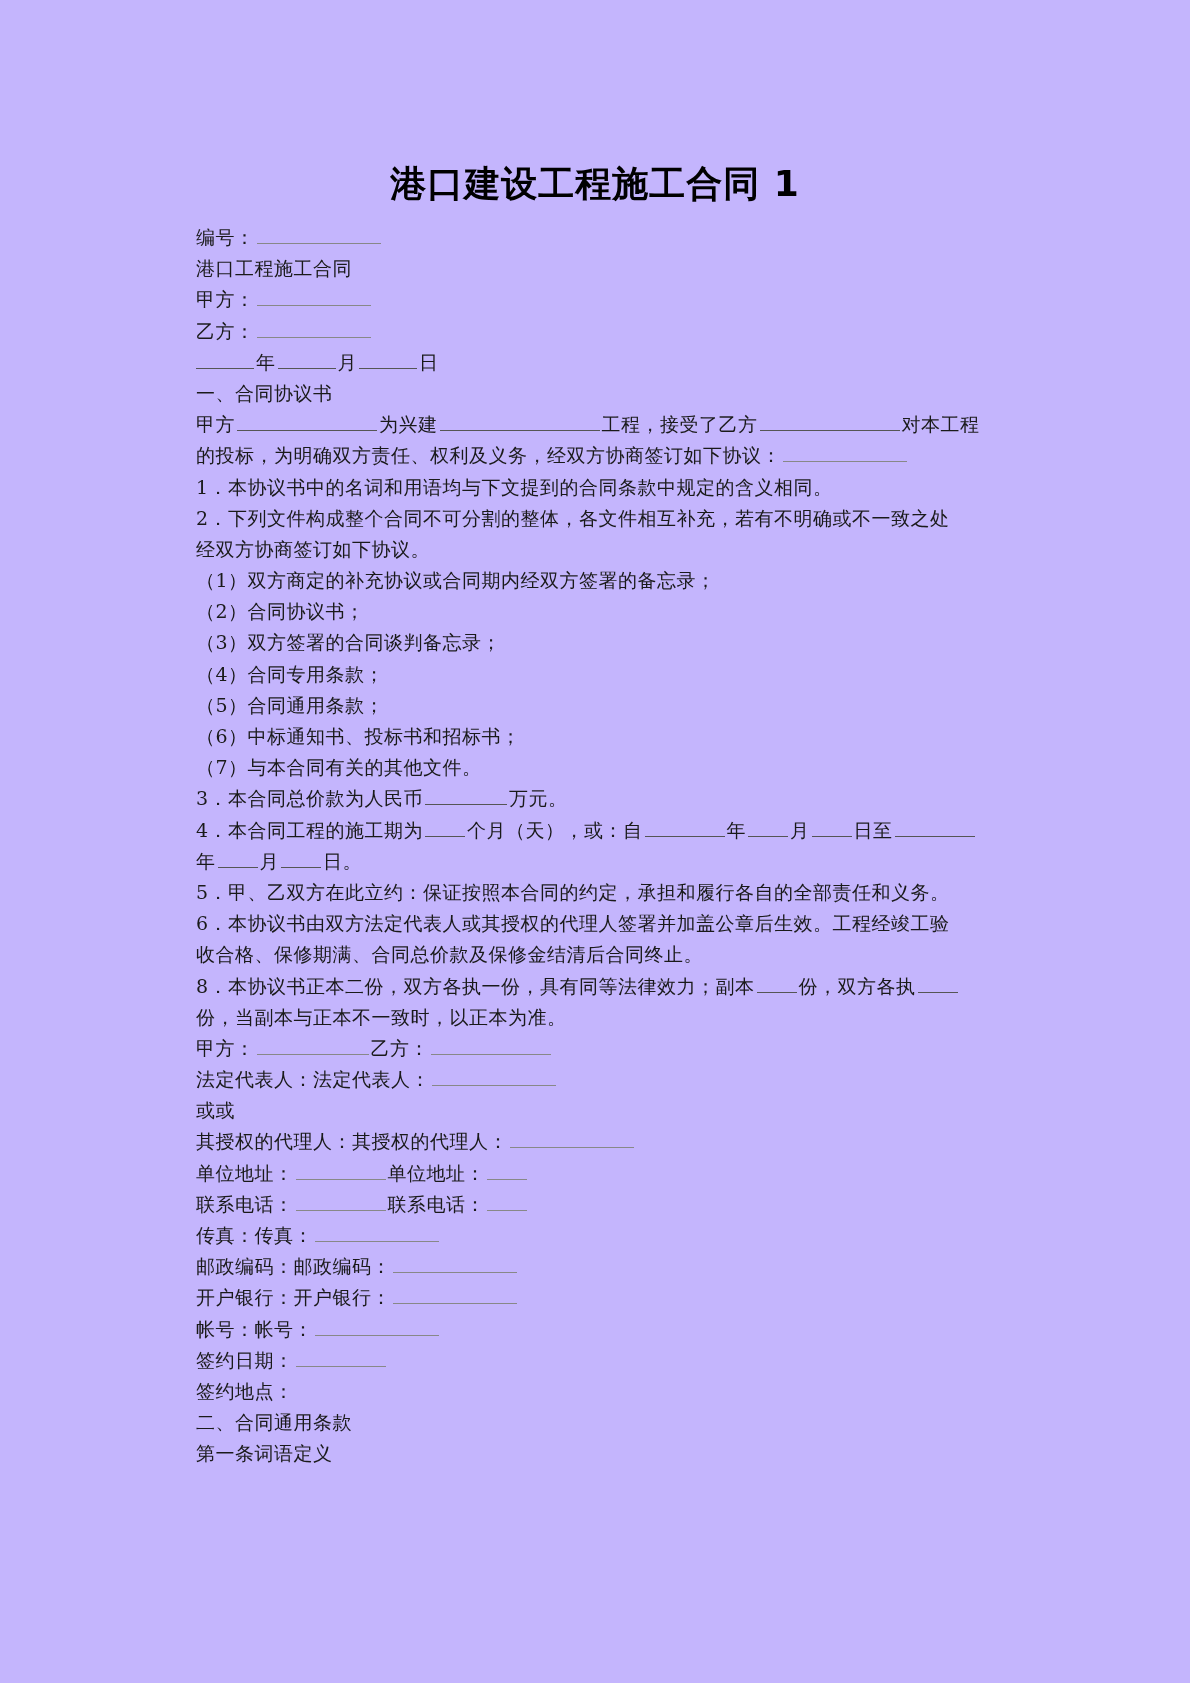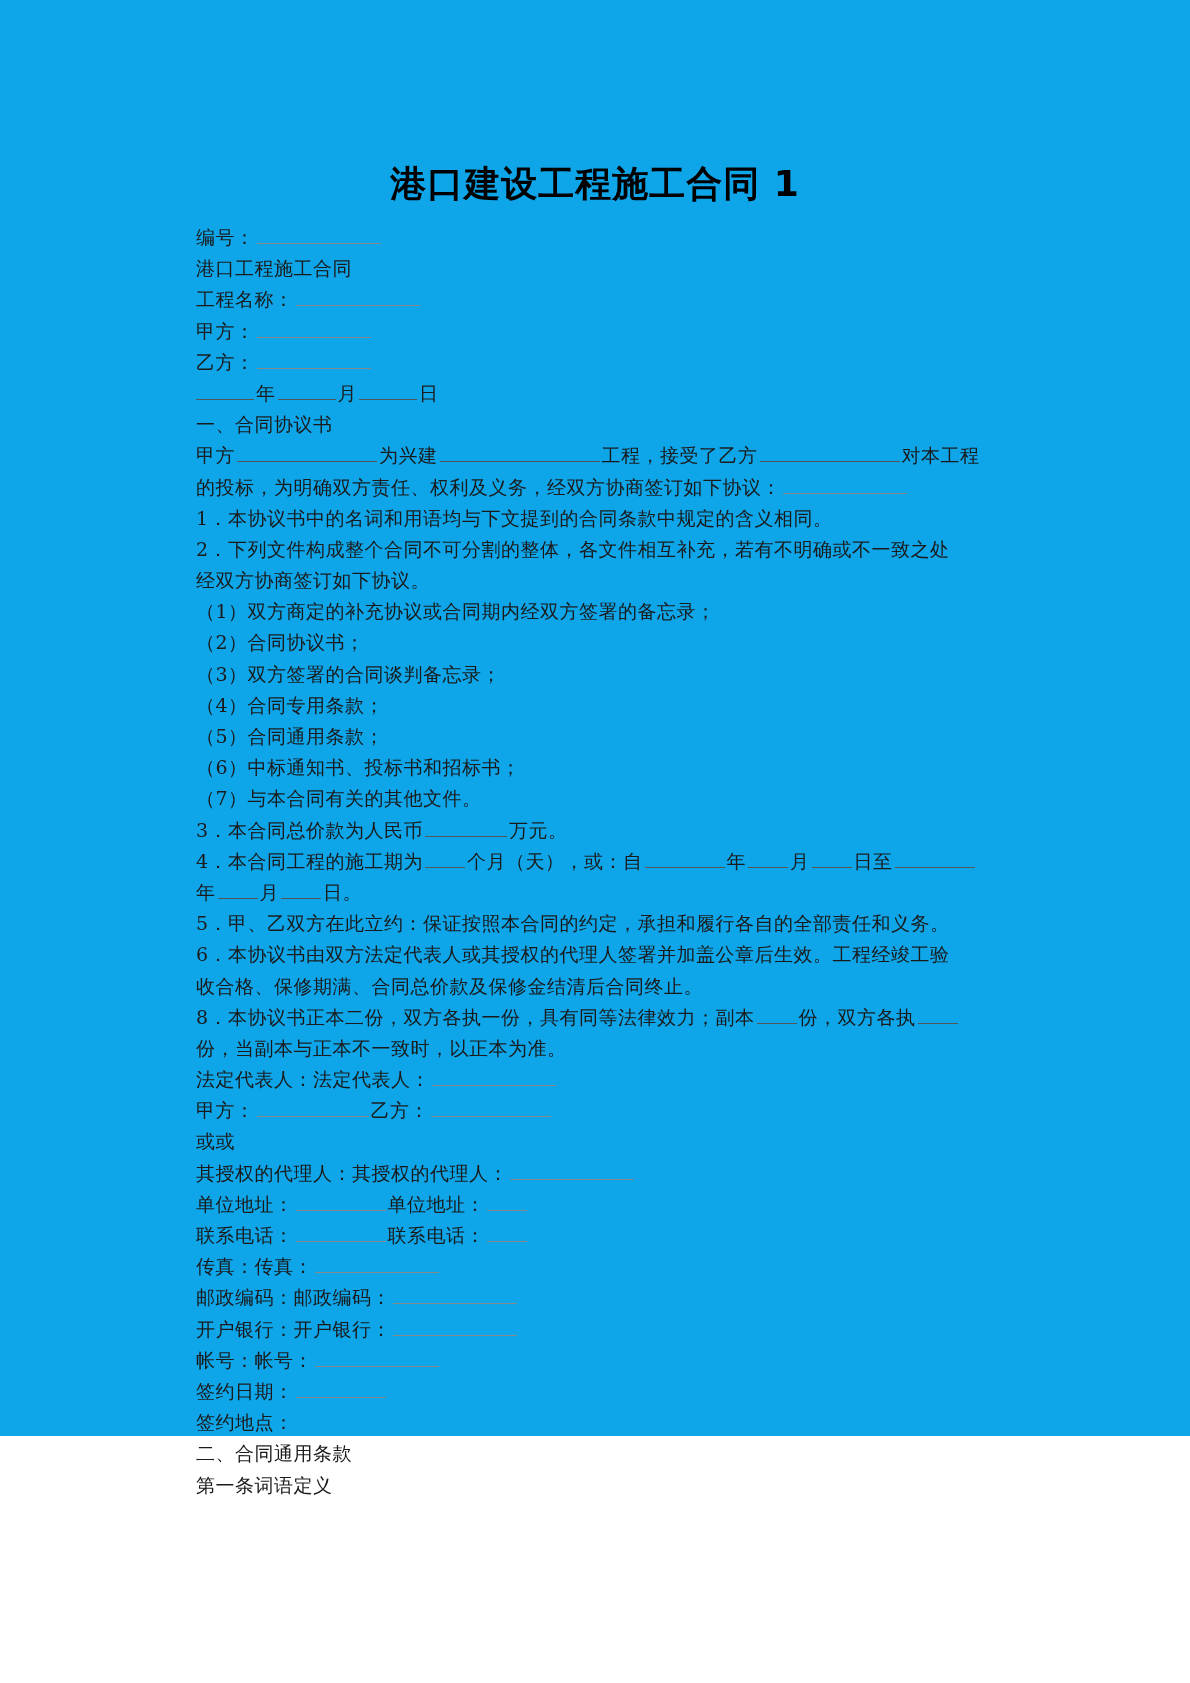--- a/index.html
+++ b/index.html
@@ -1,19 +1,19 @@
 <!DOCTYPE html>
 <html><head>
 <meta charset="utf-8">
 <style>
   html, body { margin: 0; padding: 0; background: #ffffff; }
   body { width: 1190px; height: 1683px; position: relative; overflow: hidden; }
   .page {
-    position: absolute; left: 0; top: 0; width: 1190px; height: 1436px;
-    background: #0ea5e9; color: #111111;
+    position: absolute; left: 0; top: 0; width: 1190px; height: 1683px;
+    background: #c4b5fd; color: #111111;
     font-family: "DejaVu Serif", "Liberation Serif", serif;
   }
   .title {
     position: absolute; left: 0; right: 0; top: 160px;
     text-align: center; font-family: "DejaVu Sans", "Liberation Sans", sans-serif;
     font-weight: bold; font-size: 36px; letter-spacing: 1px; color: #000;
   }
   .body {
     position: absolute; left: 196px; top: 222px; width: 830px;
   }
@@ -31,23 +31,20 @@
 <body>
 
 <div class="page">
   <div class="title">港口建设工程施工合同 1</div>
 
   <div class="body">
     <div class="line">
       <span>编号：</span><span class="blank gray" style="width:124px"></span>
     </div>
     <div class="line">港口工程施工合同</div>
-    <div class="line">
-      <span>工程名称：</span><span class="blank gray" style="width:124px"></span>
-    </div>
     <div class="line">
       <span>甲方：</span><span class="blank gray" style="width:114px"></span>
     </div>
     <div class="line">
       <span>乙方：</span><span class="blank gray" style="width:114px"></span>
     </div>
     <div class="line">
       <span class="blank" style="width:58px;margin-left:0"></span><span>年</span><span class="blank" style="width:58px"></span><span>月</span><span class="blank" style="width:58px"></span><span>日</span>
     </div>
 
@@ -79,24 +76,24 @@
     </div>
     <div class="line">5．甲、乙双方在此立约：保证按照本合同的约定，承担和履行各自的全部责任和义务。</div>
     <div class="line">6．本协议书由双方法定代表人或其授权的代理人签署并加盖公章后生效。工程经竣工验</div>
     <div class="line">收合格、保修期满、合同总价款及保修金结清后合同终止。</div>
     <div class="line">
       <span>8．本协议书正本二份，双方各执一份，具有同等法律效力；副本</span><span class="blank" style="width:40px"></span><span>份，双方各执</span><span class="blank" style="width:40px"></span>
     </div>
     <div class="line">份，当副本与正本不一致时，以正本为准。</div>
 
     <div class="line">
-      <span>法定代表人：法定代表人：</span><span class="blank gray" style="width:124px"></span>
+      <span>甲方：</span><span class="blank gray" style="width:112px"></span><span>乙方：</span><span class="blank gray" style="width:120px"></span>
     </div>
     <div class="line">
-      <span>甲方：</span><span class="blank gray" style="width:112px"></span><span>乙方：</span><span class="blank gray" style="width:120px"></span>
+      <span>法定代表人：法定代表人：</span><span class="blank gray" style="width:124px"></span>
     </div>
     <div class="line">或或</div>
     <div class="line">
       <span>其授权的代理人：其授权的代理人：</span><span class="blank gray" style="width:124px"></span>
     </div>
     <div class="line">
       <span>单位地址：</span><span class="blank gray" style="width:90px"></span><span>单位地址：</span><span class="blank gray" style="width:40px"></span>
     </div>
     <div class="line">
       <span>联系电话：</span><span class="blank gray" style="width:90px"></span><span>联系电话：</span><span class="blank gray" style="width:40px"></span>

